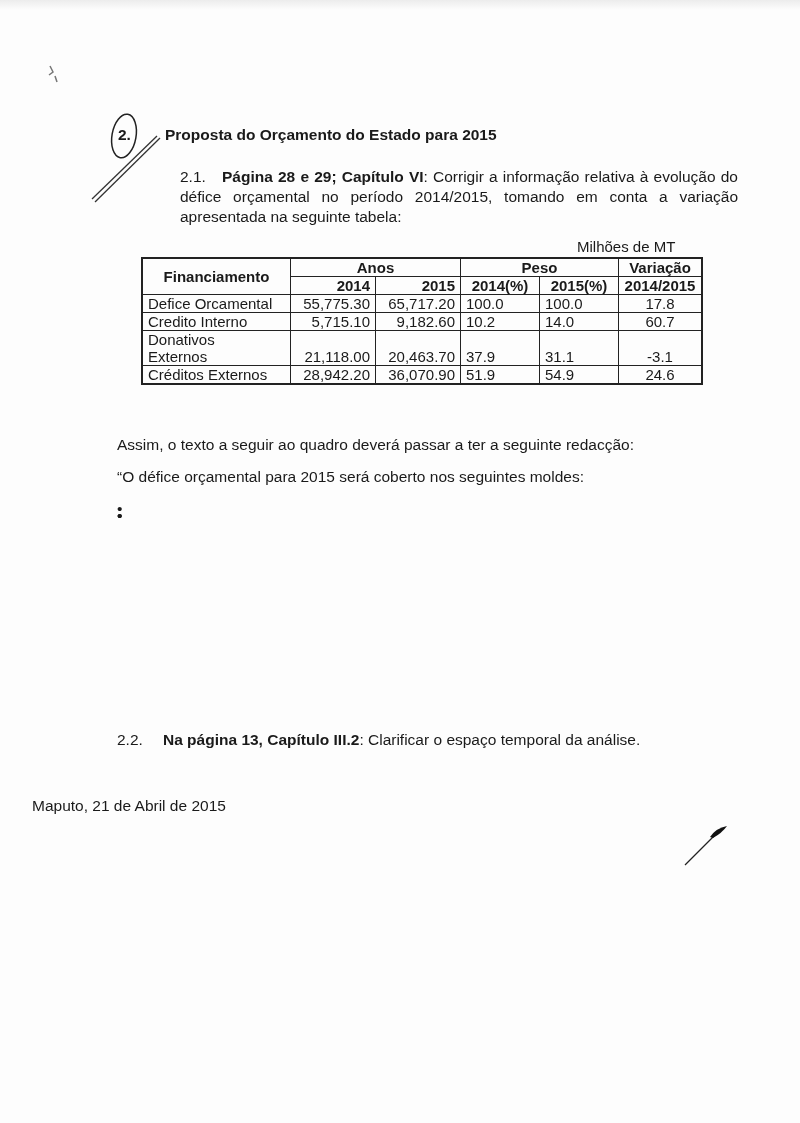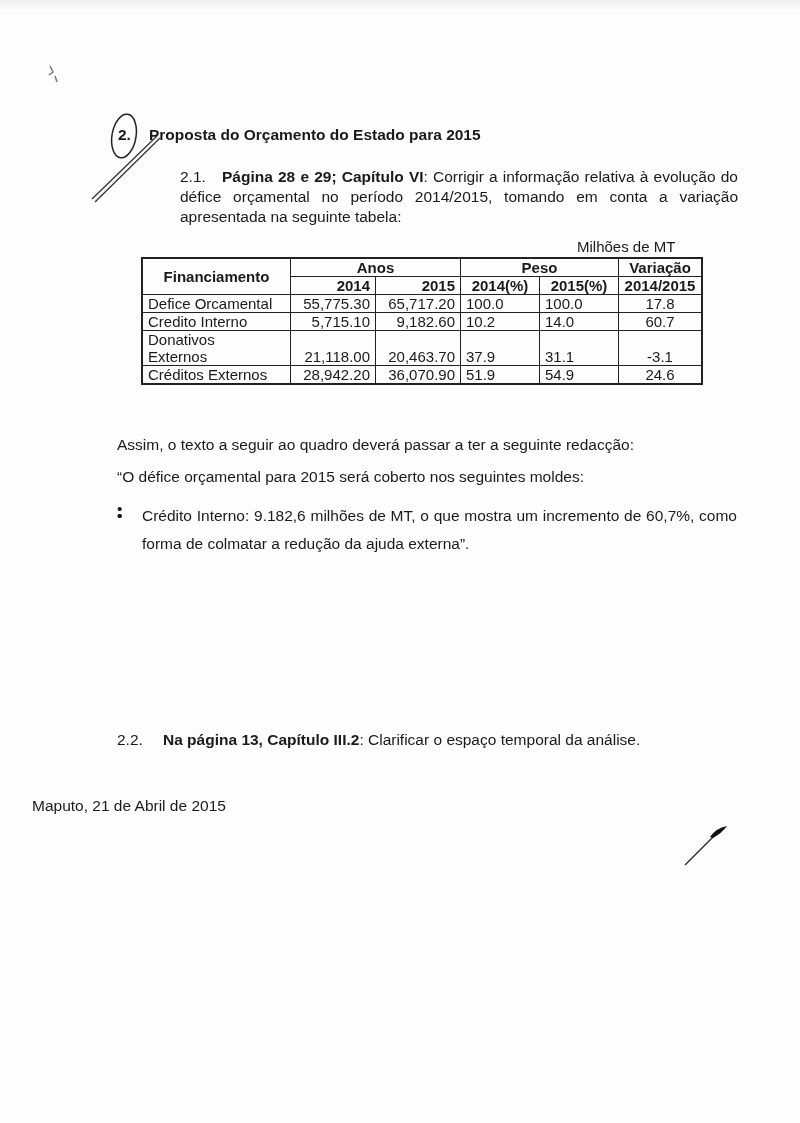--- a/index.html
+++ b/index.html
@@ -2,21 +2,21 @@
 <html><head>
 <meta charset="utf-8">
 <style>
   html, body { margin:0; padding:0; }
   body { width:800px; height:1123px; background:#fdfdfd; position:relative; overflow:hidden;
          font-family:"Liberation Sans", sans-serif; color:#1a1a1a; }
   .topshade { position:absolute; left:0; top:0; width:800px; height:10px;
               background:linear-gradient(#ececec,#fdfdfd); }
   .abs { position:absolute; }
   .section-num { left:150px; top:126px; font-size:15.5px; font-weight:bold; }
-  .section-title { left:149px; top:126px; font-size:15.5px; font-weight:bold; }
+  .section-title { left:165px; top:126px; font-size:15.5px; font-weight:bold; }
   .para { left:180px; top:167px; width:558px; font-size:15.5px; line-height:20px; text-align:justify; }
   .para .num { display:inline-block; width:42px; }
   .para b { font-weight:bold; }
   .units { left:577px; top:238px; font-size:15px; }
   table.fin { position:absolute; left:141px; top:257px; border-collapse:collapse; font-size:15px; }
   table.fin td, table.fin th { border:1.5px solid #222; padding:0 5px; height:17px; line-height:17px; }
   table.fin th { font-weight:bold; }
   table.fin { border:2px solid #222; }
   .c-label { width:137px; text-align:left; }
   .c-num { width:74px; text-align:right; }
@@ -114,20 +114,20 @@
   </tr>
 </tbody>
   </table>
 
 <div class="abs txt intro">Assim, o texto a seguir ao quadro deverá passar a ter a seguinte redacção:</div>
 <div class="abs txt quote-start">“O défice orçamental para 2015 será coberto nos seguintes moldes:</div>
 
 <ul class="bullets">
   <li><span class="dot">•</span></li>
   <li><span class="dot">•</span></li>
-  <li><span class="dot">•</span><span>Crédito Interno: 9.182,6 milhões de MT, o que mostra um incremento de 60,7%, como forma de colmatar a redução da ajuda externa”.</span></li>
+  <li><span class="dot">•</span></li>
 </ul>
 
 <div class="abs sec22">
   <span class="num">2.2.</span><b>Na página 13, Capítulo III.2</b><span>: Clarificar o espaço temporal da análise.</span>
 </div>
 
 <div class="abs place">Maputo, 21 de Abril de 2015</div>
 
 </body></html>

